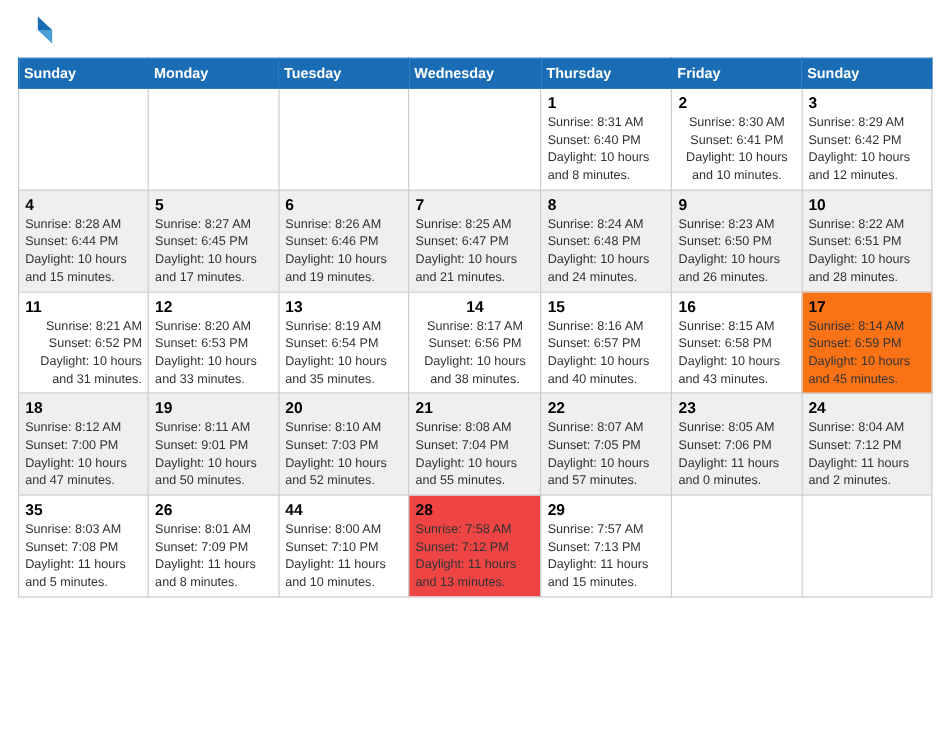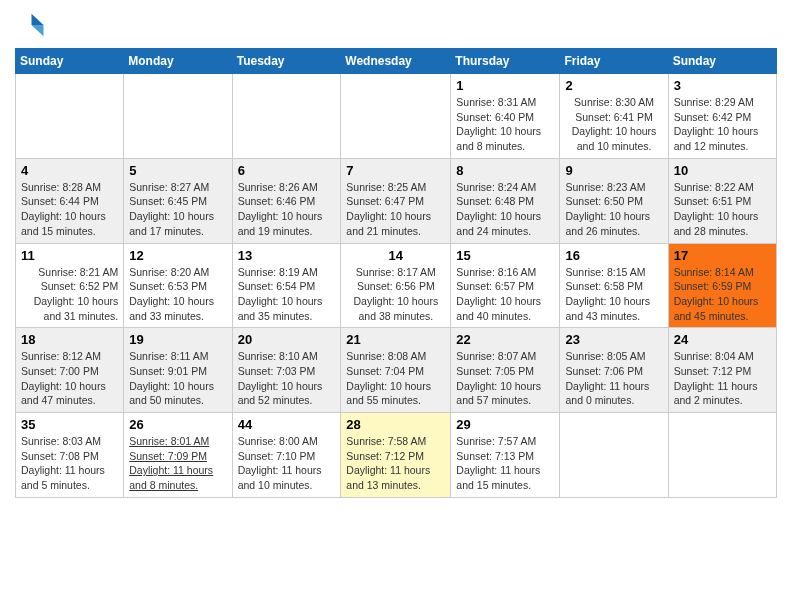--- a/index.html
+++ b/index.html
@@ -301,33 +301,33 @@
       <tr class="row-odd">
         <td style="background: rgb(255, 255, 255);">
           <div class="day-num">35</div>
           <div class="day-info" style="white-space: pre-line;">Sunrise: 8:03 AM
 Sunset: 7:08 PM
 Daylight: 11 hours
 and 5 minutes.</div>
         </td>
         <td style="background: rgb(255, 255, 255);">
           <div class="day-num">26</div>
-          <div class="day-info" style="white-space: pre-line; text-decoration: underline;">Sunrise: 8:01 AM
+          <div class="day-info" style="white-space: pre-line;">Sunrise: 8:01 AM
 Sunset: 7:09 PM
 Daylight: 11 hours
 and 8 minutes.</div>
         </td>
         <td style="background: rgb(255, 255, 255);">
           <div class="day-num">44</div>
           <div class="day-info" style="white-space: pre-line;">Sunrise: 8:00 AM
 Sunset: 7:10 PM
 Daylight: 11 hours
 and 10 minutes.</div>
         </td>
-        <td style="background: #fef9c3;">
+        <td style="background: #ef4444;">
           <div class="day-num">28</div>
           <div class="day-info" style="white-space: pre-line;">Sunrise: 7:58 AM
 Sunset: 7:12 PM
 Daylight: 11 hours
 and 13 minutes.</div>
         </td>
         <td style="background: rgb(255, 255, 255);">
           <div class="day-num">29</div>
           <div class="day-info" style="white-space: pre-line;">Sunrise: 7:57 AM
 Sunset: 7:13 PM

